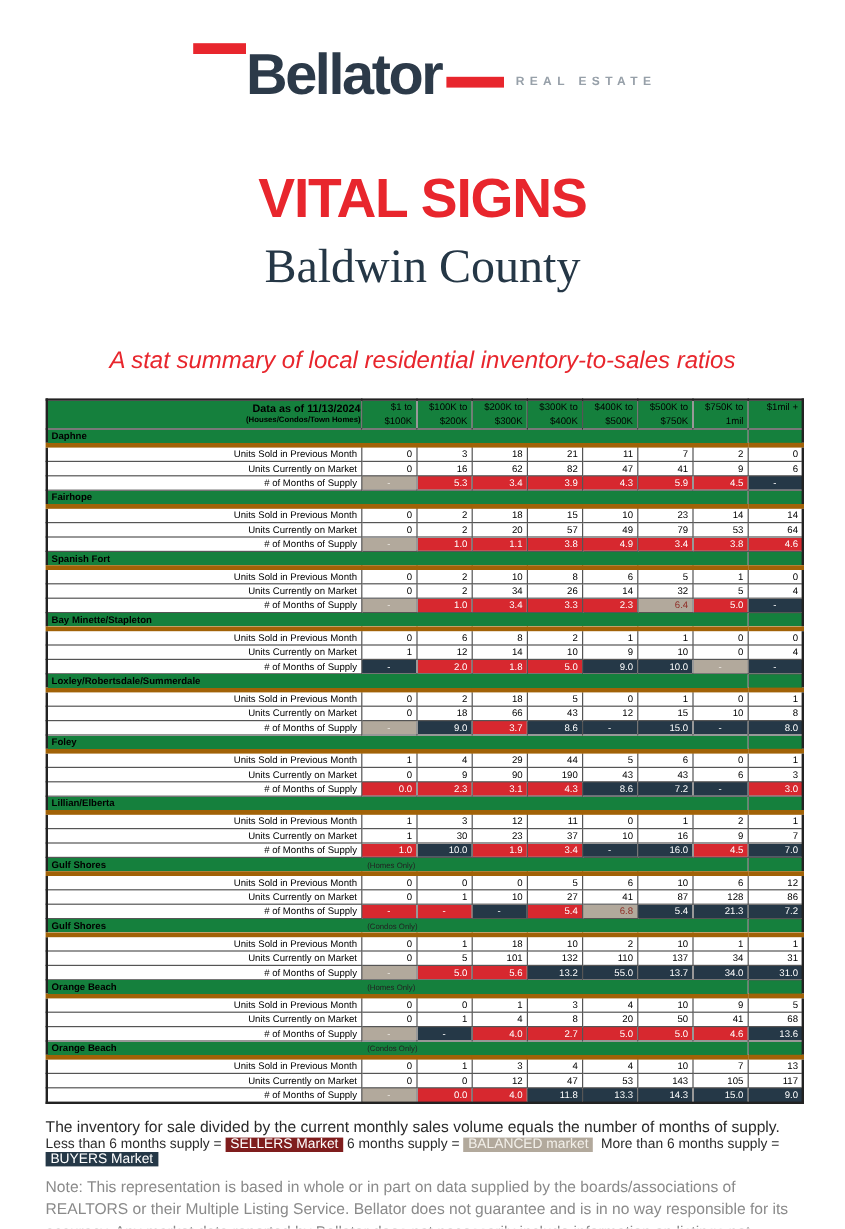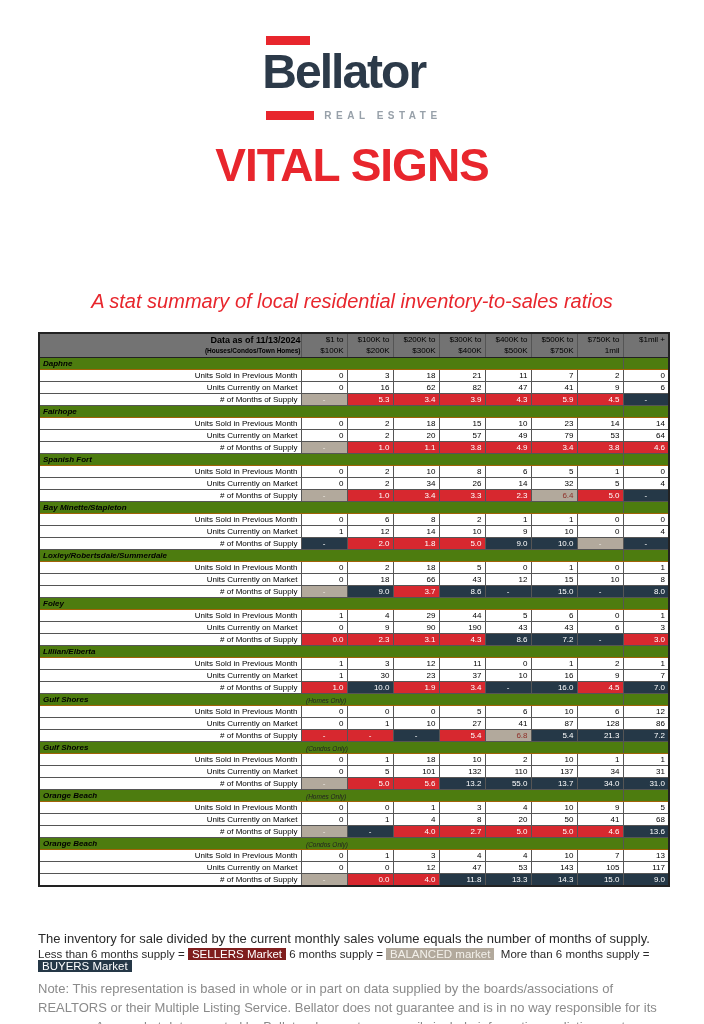--- a/index.html
+++ b/index.html
@@ -1,48 +1,48 @@
 <!DOCTYPE html>
 <html><head>
 <meta charset="utf-8">
 <style>
   html,body{margin:0;padding:0;background:#fff;}
   .page{position:relative;width:704px;height:1024px;background:#fff;overflow:hidden;
         font-family:"Liberation Sans",sans-serif;}
 
   
   .logo{position:absolute;top:36px;left:0;width:100%;display:flex;justify-content:center;}
-  .logo-inner{display:flex;flex-direction:column;}
+  .logo-inner{display:flex;flex-direction:row;}
   .logo-topbar{width:44px;height:9px;background:#e8262d;margin-left:4px;}
   .logo-word{font-size:48px;font-weight:bold;color:#2c3a49;letter-spacing:-2px;line-height:1.02;margin-top:3px;}
   .logo-bottomrow{display:flex;align-items:center;margin-top:13px;}
   .logo-bottombar{width:48px;height:9px;background:#e8262d;margin-left:4px;}
   .logo-tagline{font-size:10px;letter-spacing:4.5px;color:#97a0a9;margin-left:10px;font-weight:bold;}
 
   
   .main-title{position:absolute;top:138px;left:0;width:100%;text-align:center;
       font-size:46px;font-weight:900;color:#e8262d;letter-spacing:-1px;}
   .county-title{position:absolute;top:198px;left:0;width:100%;text-align:center;
       font-family:"Liberation Serif",serif;font-size:40px;color:#253746;}
   .tagline-line{position:absolute;top:290px;left:0;width:100%;text-align:center;
       font-size:20px;font-style:italic;color:#e8262d;}
 
   
   .table-wrap{position:absolute;top:332px;left:38px;}
   table{border-collapse:collapse;table-layout:fixed;width:630px;font-size:8px;color:#000;
         border:2px solid #222;}
   td,th{border:1px solid #555;height:11px;line-height:11px;padding:0 3px;overflow:hidden;
         white-space:nowrap;box-sizing:border-box;}
-  .hdr-row th{height:24px;vertical-align:top;text-align:right;font-weight:normal;background:#737373;
+  .hdr-row th{height:24px;vertical-align:top;text-align:right;font-weight:normal;background:#15803d;
         border-bottom:1.5px solid #222;}
   .corner{text-align:center;padding:0;}
   .corner-title{font-weight:bold;font-size:9px;line-height:12px;}
   .corner-sub{font-weight:bold;font-size:6.5px;line-height:9px;}
   .col-h div{line-height:11px;}
-  .sec-row td{background:#4d7c0f;border-top:1.5px solid #222;border-bottom:1px solid #a16207;font-style:italic;}
+  .sec-row td{background:#15803d;border-top:1.5px solid #222;border-bottom:4px solid #a16207;}
   .sec-name-cell{position:relative;text-align:left;}
   .sec-name{font-weight:bold;font-size:8px;}
   .sec-qual{position:absolute;left:266px;top:1px;font-size:6.5px;color:#222;}
   .row-label{text-align:right;background:#fff;}
   .num{text-align:right;background:#fff;}
   .sup{color:#fff;text-align:right;}
   .c-red{background:#d7282f;}
   .c-navy{background:#253847;}
   .c-tan{background:#b2a99c;color:#8f2f28;}
   .sup.dash{text-align:center;}
@@ -69,20 +69,21 @@
       <div class="logo-topbar"></div>
       <div class="logo-word">Bellator</div>
       <div class="logo-bottomrow">
         <div class="logo-bottombar"></div>
         <div class="logo-tagline">REAL ESTATE</div>
       </div>
     </div>
   </div>
 
   <div class="main-title">VITAL SIGNS</div>
+  <div class="county-title">Baldwin County</div>
   <div class="tagline-line">A stat summary of local residential inventory-to-sales ratios</div>
 
   <div class="table-wrap">
     <table id="vs-table">
         <colgroup>
           <col style="width: 262px;">
           <col style="width: 46px;">
           <col style="width: 46px;">
           <col style="width: 46px;">
           <col style="width: 46px;">

